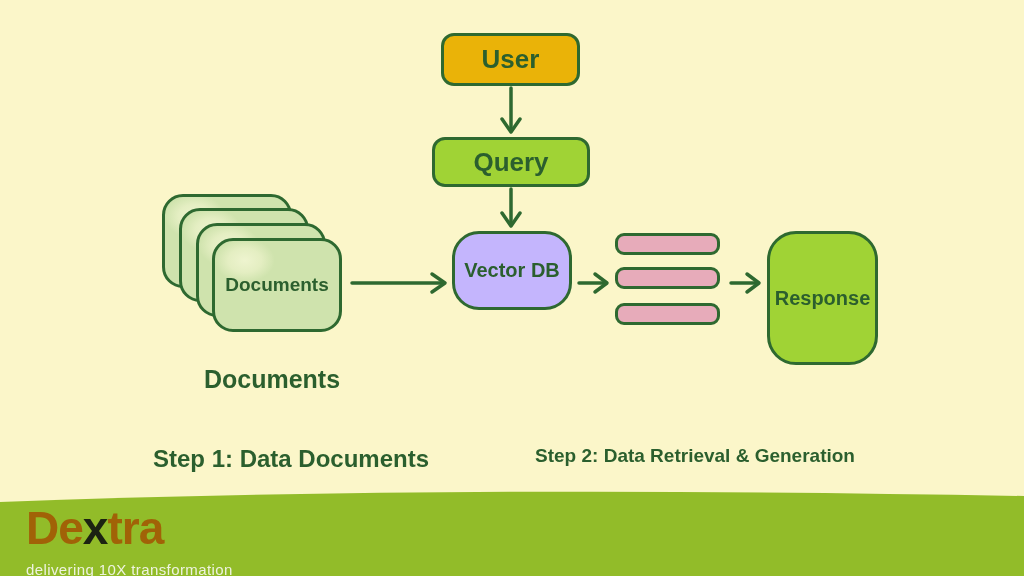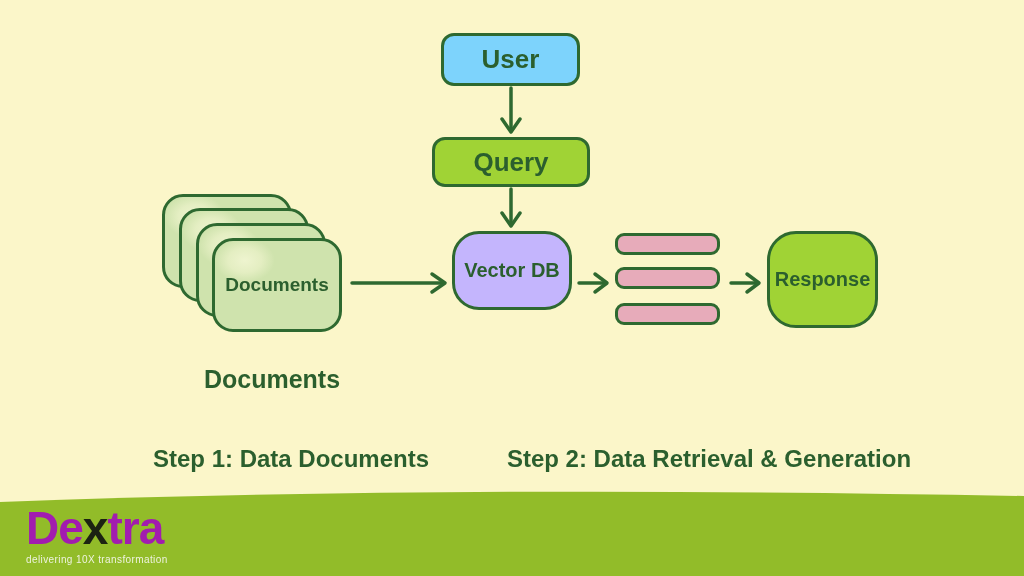--- a/index.html
+++ b/index.html
@@ -7,24 +7,24 @@
     position:relative;width:1024px;height:576px;overflow:hidden;
     background:#fbf6c9;
     font-family:"Liberation Sans","DejaVu Sans",sans-serif;
   }
   
   .node{
     position:absolute;display:flex;align-items:center;justify-content:center;
     border:3px solid #2e6930;color:#2b5f2e;font-weight:bold;text-align:center;
     box-sizing:border-box;
   }
-  .node-user{left:441px;top:33px;width:139px;height:53px;border-radius:13px;background:#7dd3fc;font-size:26px;}
+  .node-user{left:441px;top:33px;width:139px;height:53px;border-radius:13px;background:#eab308;font-size:26px;}
   .node-query{left:432px;top:137px;width:158px;height:50px;border-radius:13px;background:#a0d335;font-size:26px;text-align:center;}
   .node-vectordb{left:452px;top:231px;width:120px;height:79px;border-radius:27px;background:#c4b5fd;font-size:20px;}
-  .node-response{left:767px;top:231px;width:111px;height:97px;border-radius:29px;background:#a0d335;font-size:20px;}
+  .node-response{left:767px;top:231px;width:111px;height:134px;border-radius:29px;background:#a0d335;font-size:20px;}
   
   .doc-card{
     position:absolute;width:130px;height:94px;border-radius:21px;
     border:3px solid #2e6930;box-sizing:border-box;
     background:radial-gradient(ellipse 30px 22px at 24% 22%, #eef4cf 0%, #e4eec2 55%, #cfe3ad 100%);
     display:flex;align-items:center;justify-content:center;
     color:#2b5f2e;font-weight:bold;font-size:19px;
   }
   .doc0{left:162px;top:194px;}
   .doc1{left:179px;top:208px;}
@@ -34,37 +34,37 @@
   .chunk{
     position:absolute;left:615px;width:105px;height:22px;border-radius:9px;
     border:3px solid #2e6930;background:#e7abba;box-sizing:border-box;
   }
   .chunk0{top:233px;} .chunk1{top:267px;} .chunk2{top:303px;}
   
   .lbl{position:absolute;color:#2b5f2e;font-weight:bold;white-space:nowrap;}
   .lbl-documents{left:272px;top:365px;transform:translateX(-50%);font-size:25px;}
   .lbl-topk{left:674px;top:349px;transform:translateX(-50%);font-size:21px;}
   .lbl-step1{left:291px;top:445px;transform:translateX(-50%);font-size:24px;}
-  .lbl-step2{left:695px;top:445px;transform:translateX(-50%);font-size:24px;margin-left:14px;}
+  .lbl-step2{left:695px;top:445px;transform:translateX(-50%);font-size:19px;}
   
   .arrows{position:absolute;left:0;top:0;width:1024px;height:576px;pointer-events:none;}
   .arrows polyline,.arrows line{stroke:#2e6930;stroke-width:3.5;fill:none;stroke-linecap:round;stroke-linejoin:round;}
   
   .band-svg{position:absolute;left:0;top:0;width:1024px;height:576px;}
   .footer-title{
     position:absolute;left:512px;top:516px;transform:translateX(-50%);
     color:#111311;font-weight:bold;font-size:36px;white-space:nowrap;
   }
   .brand{position:absolute;left:26px;top:505px;line-height:1;}
   .brand-word{font-weight:bold;font-size:46px;letter-spacing:-1px;}
-  .brand-white{color:#a21caf;}
+  .brand-white{color:#a16207;}
   .brand-dark{color:#1c2312;}
   .brand-tagline{
-    display:block;text-align:left;color:#eef3df;font-size:10px;
-    margin-top:4px;padding-right:2px;letter-spacing:.4px;
+    display:block;text-align:left;color:#eef3df;font-size:15px;
+    margin-top:11px;padding-right:2px;letter-spacing:.4px;
   }
 </style>
 </head>
 <body>
 
 <div class="stage">
 
   <svg class="arrows">
     <g>
       <line x1="511" y1="88" x2="511" y2="130"></line>

